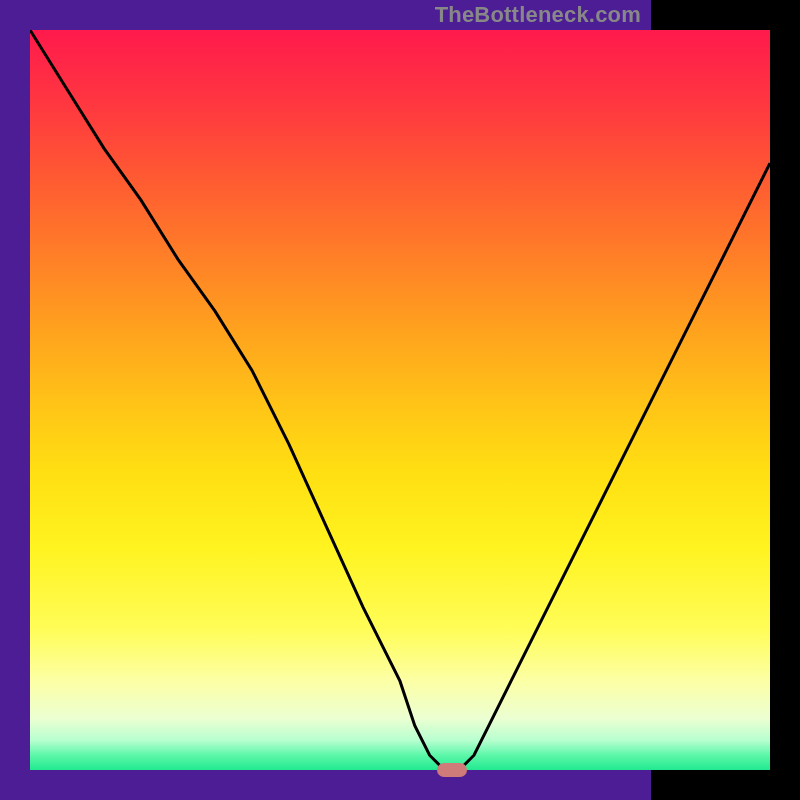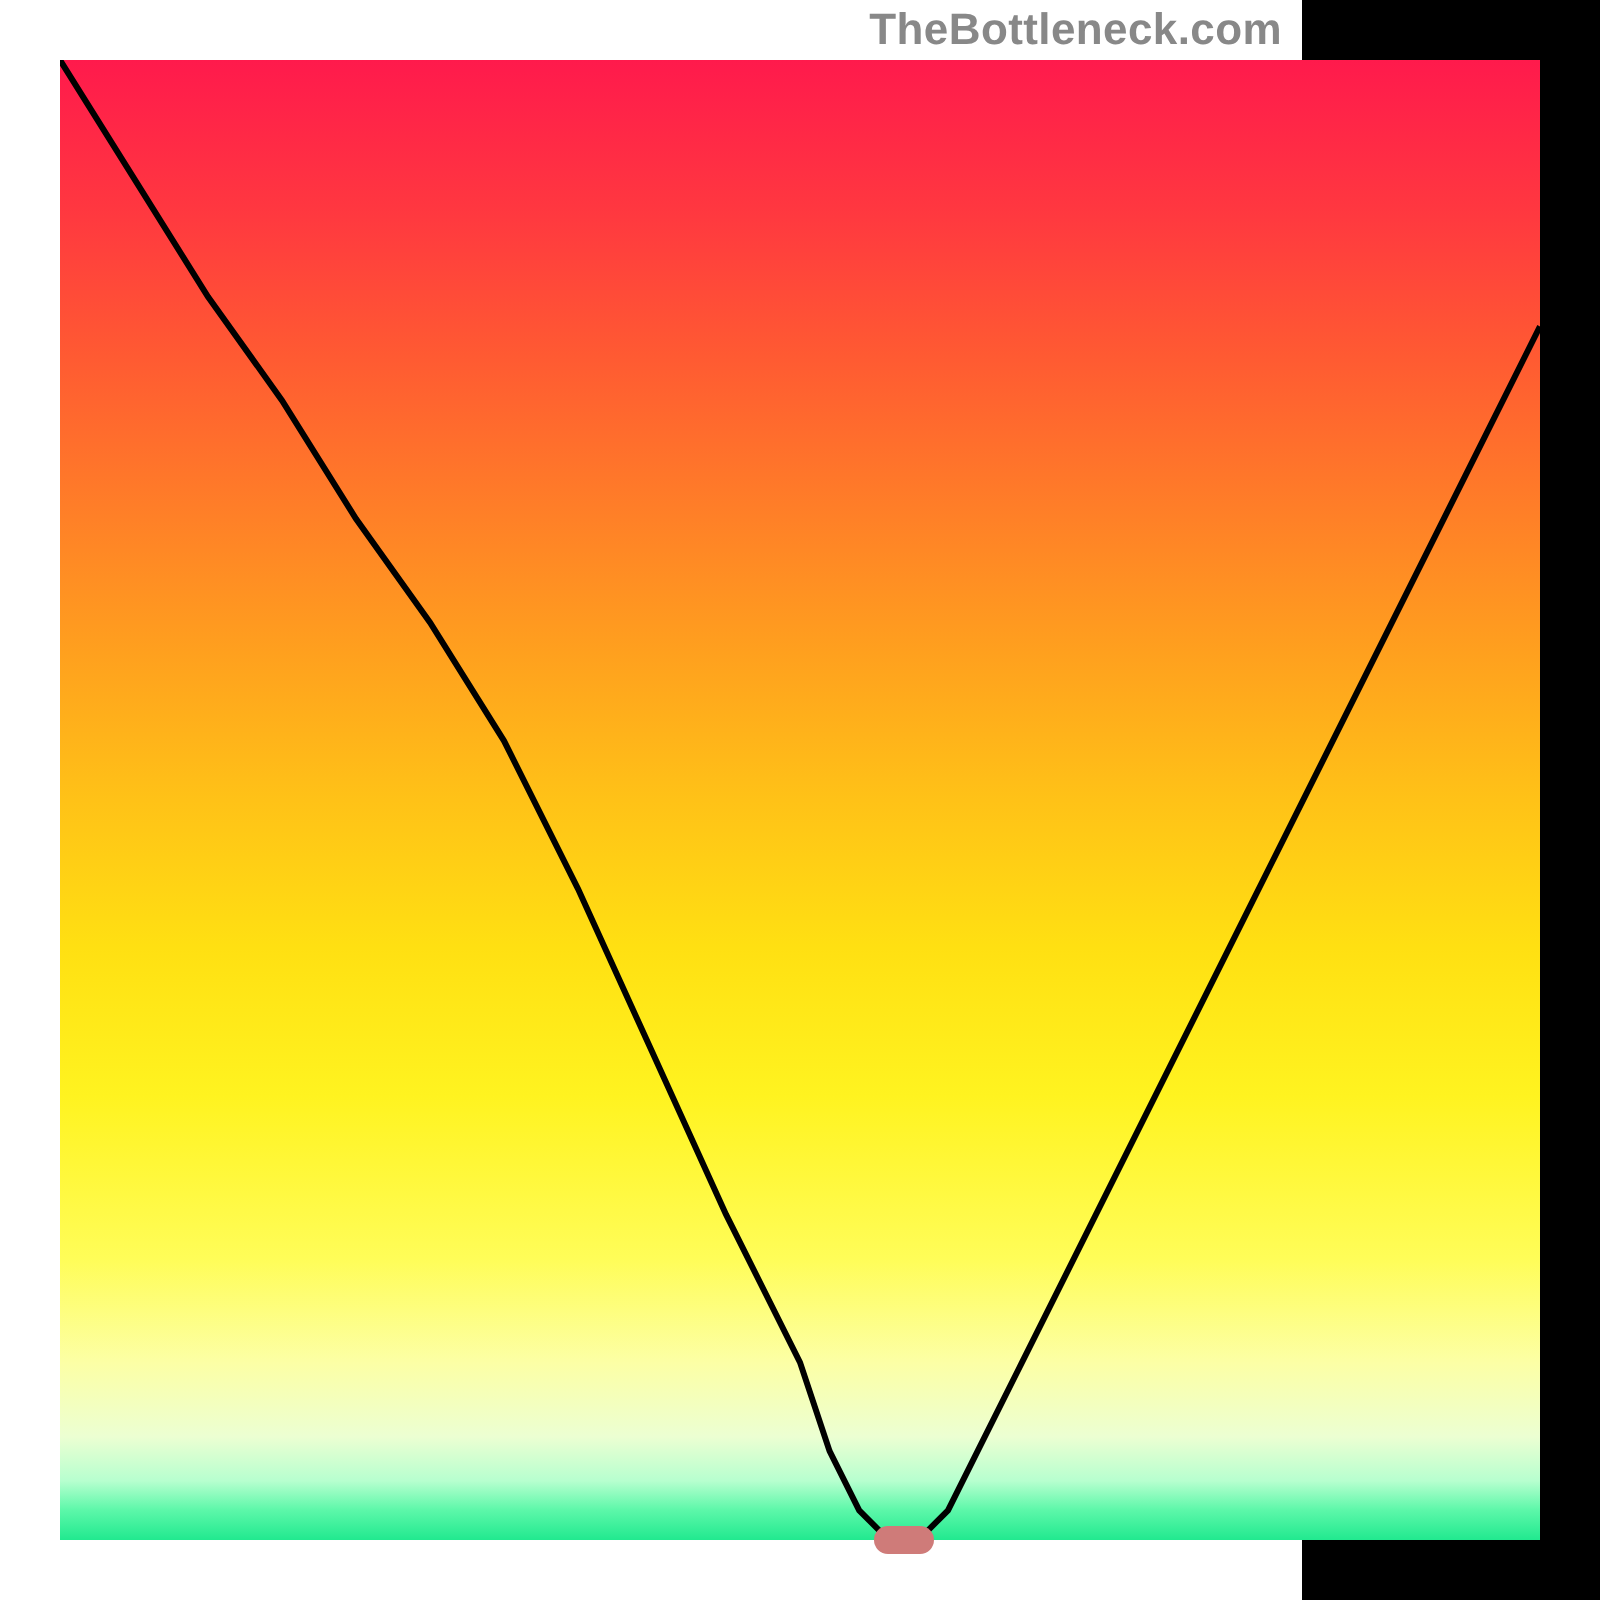--- a/index.html
+++ b/index.html
@@ -8,21 +8,21 @@
     width: 800px;
     height: 800px;
     background: #000;
     font-family: Arial, Helvetica, sans-serif;
     overflow: hidden;
   }
   .frame {
     position: relative;
     width: 651px;
     height: 800px;
-    background: #ffffff;
+    background: #4c1d95;
   }
   .watermark {
     position: absolute;
     top: 2px;
     right: 10px;
     color: #888;
     font-size: 22px;
     font-weight: 600;
     letter-spacing: 0.2px;
     z-index: 10;

